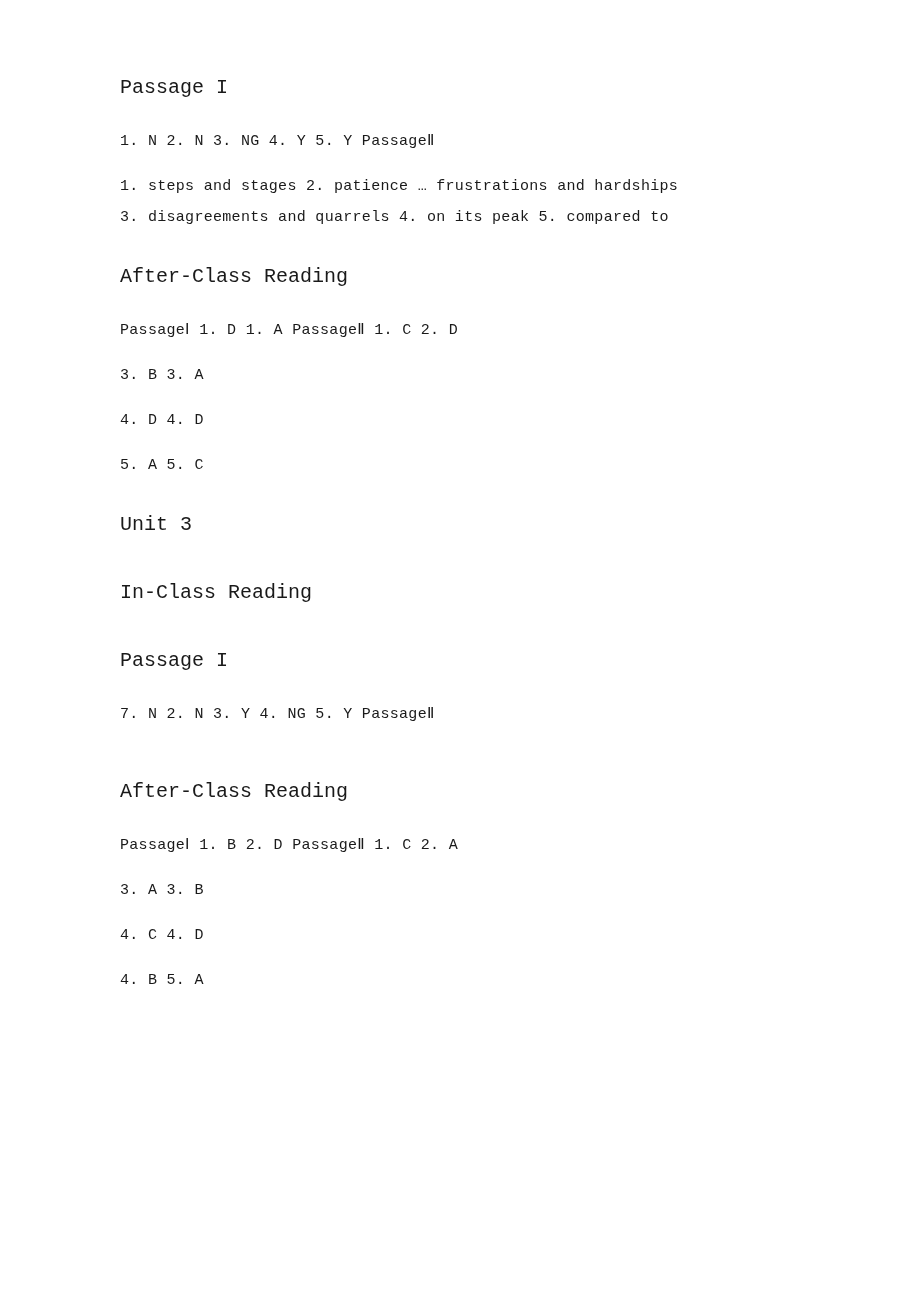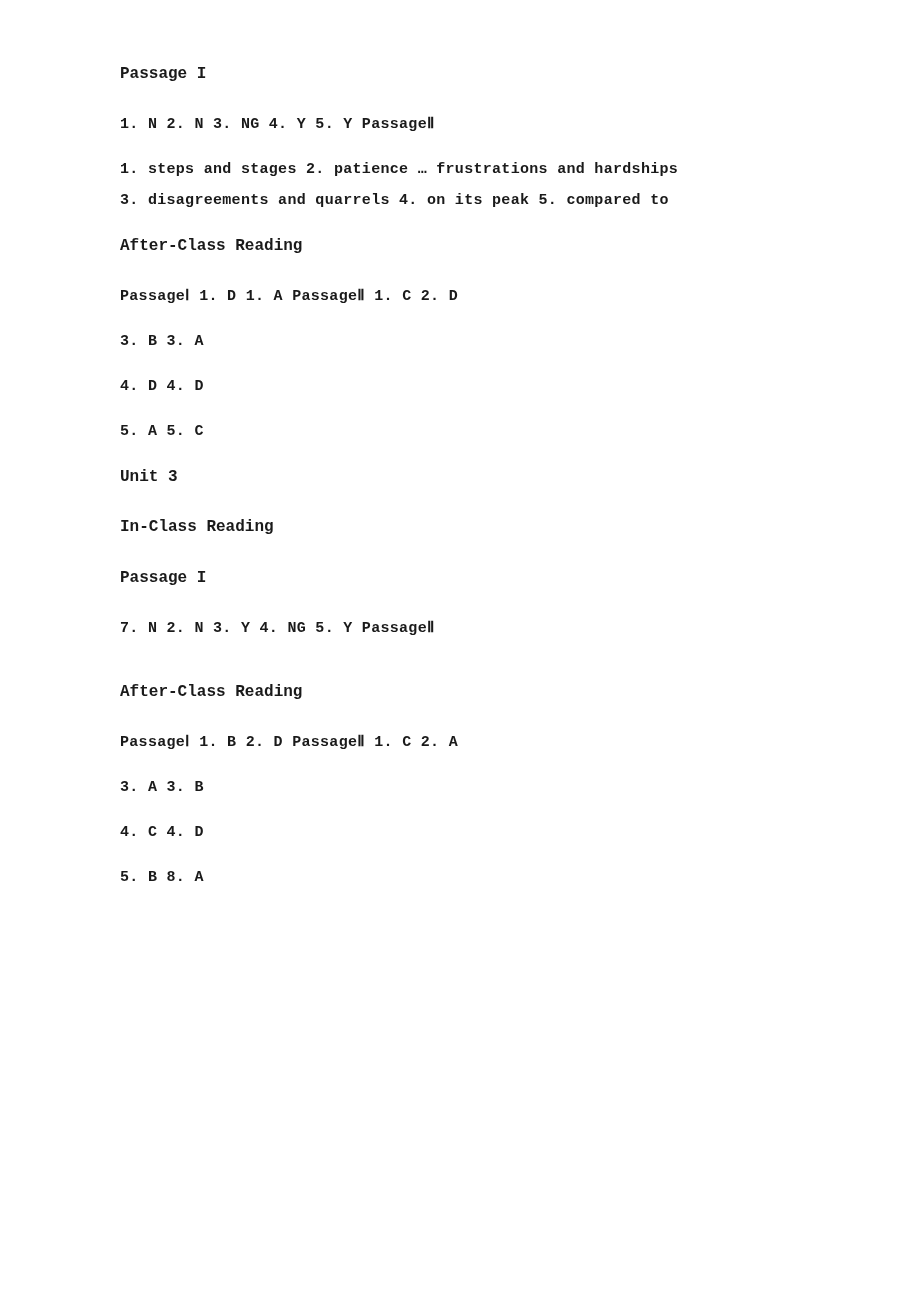--- a/index.html
+++ b/index.html
@@ -13,28 +13,29 @@
       font-family: 'Courier New', Courier, monospace;
       font-size: 16px;
       color: #1a1a1a;
       width: 920px;
       min-height: 1302px;
       padding: 60px 120px;
       line-height: 1.8;
     }
 
     .section-heading {
-      font-size: 16px;
-      font-weight: bold;
+      font-size: 20px;
+      font-weight: normal;
       margin-bottom: 10px;
+      margin-top: 10px;
     }
 
     .content-line {
       font-size: 15px;
-      font-weight: bold;
+      font-weight: normal;
       margin-bottom: 4px;
       letter-spacing: 0.02em;
     }
 
     .block {
       margin-bottom: 6px;
     }
 
     .spacer {
       height: 12px;
@@ -139,14 +140,14 @@
 
 <div class="spacer"></div>
 
 <div class="block">
   <p class="content-line">4. C   4. D</p>
 </div>
 
 <div class="spacer"></div>
 
 <div class="block">
-  <p class="content-line">5. B 8. A</p>
+  <p class="content-line">4. B 5. A</p>
 </div>
 
 </body></html>

